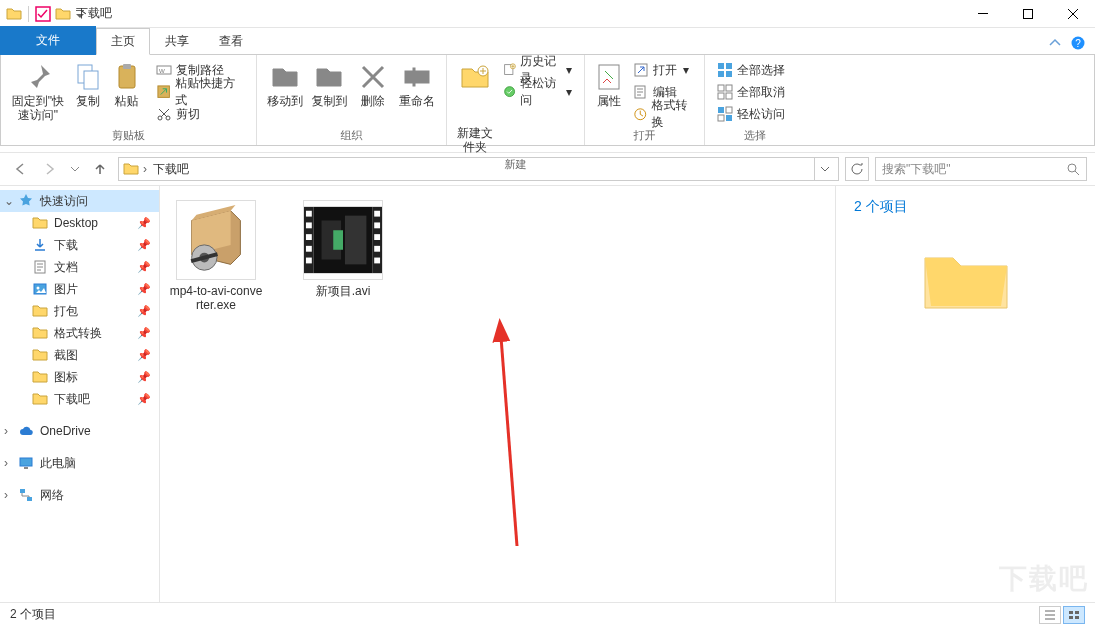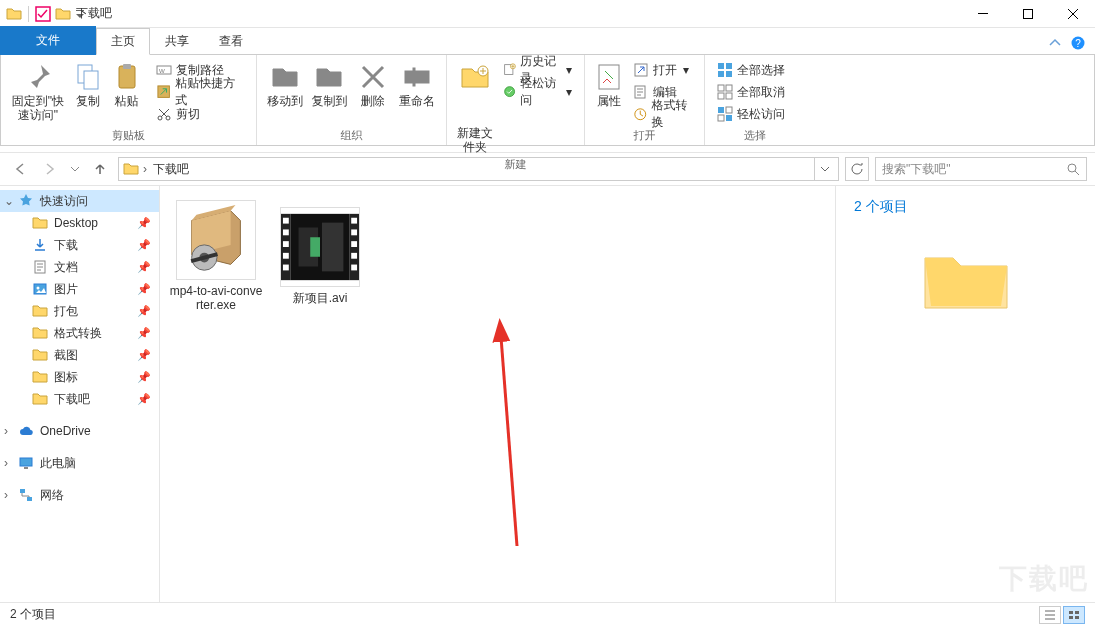--- a/index.html
+++ b/index.html
@@ -47,21 +47,21 @@
   .refresh{width:24px;height:24px;border:1px solid var(--border);display:flex;align-items:center;justify-content:center;}
   .searchbox{width:212px;height:24px;border:1px solid var(--border);display:flex;align-items:center;padding:0 6px;color:#888;justify-content:space-between;}
   
   .main{display:flex;height:calc(626px - 28px - 26px - 92px - 40px - 24px);}
   .sidebar{width:var(--sidebar-w);border-right:1px solid #e5e5e5;padding:4px 0;overflow:hidden;}
   .sb-item{display:flex;align-items:center;height:22px;padding:0 6px 0 18px;gap:6px;position:relative;}
   .sb-item.active{background:#cde8ff;}
   .sb-item .pin{position:absolute;right:8px;color:#7a7a7a;font-size:11px;}
   .sb-ind{padding-left:32px;}
   .sb-caret{position:absolute;left:4px;color:#666;}
-  .content{flex:1;display:flex;flex-wrap:wrap;align-content:flex-start;padding:14px 8px;gap:8px;position:relative;align-items:center;}
+  .content{flex:1;display:flex;flex-wrap:wrap;align-content:flex-start;padding:14px 8px;gap:31px;position:relative;}
   .file{width:96px;display:flex;flex-direction:column;align-items:center;text-align:center;gap:4px;}
   .file .thumb{width:80px;height:80px;border:1px solid #ddd;display:flex;align-items:center;justify-content:center;overflow:hidden;position:relative;background:#fff;}
   .file.video .thumb{padding:0;}
   .file .cap{font-size:12px;line-height:1.2;word-break:break-all;}
   .arrow{position:absolute;left:252px;top:130px;pointer-events:none;}
   .details{width:var(--details-w);border-left:1px solid #e5e5e5;padding:12px 18px;}
   .details h3{margin:0 0 10px;font-weight:400;color:var(--blue);font-size:14px;}
   .details .big-folder{width:90px;height:70px;margin:28px auto 16px;}
   .details .kv{text-align:center;font-size:12px;}
   .details .kv .k{color:#888;}

